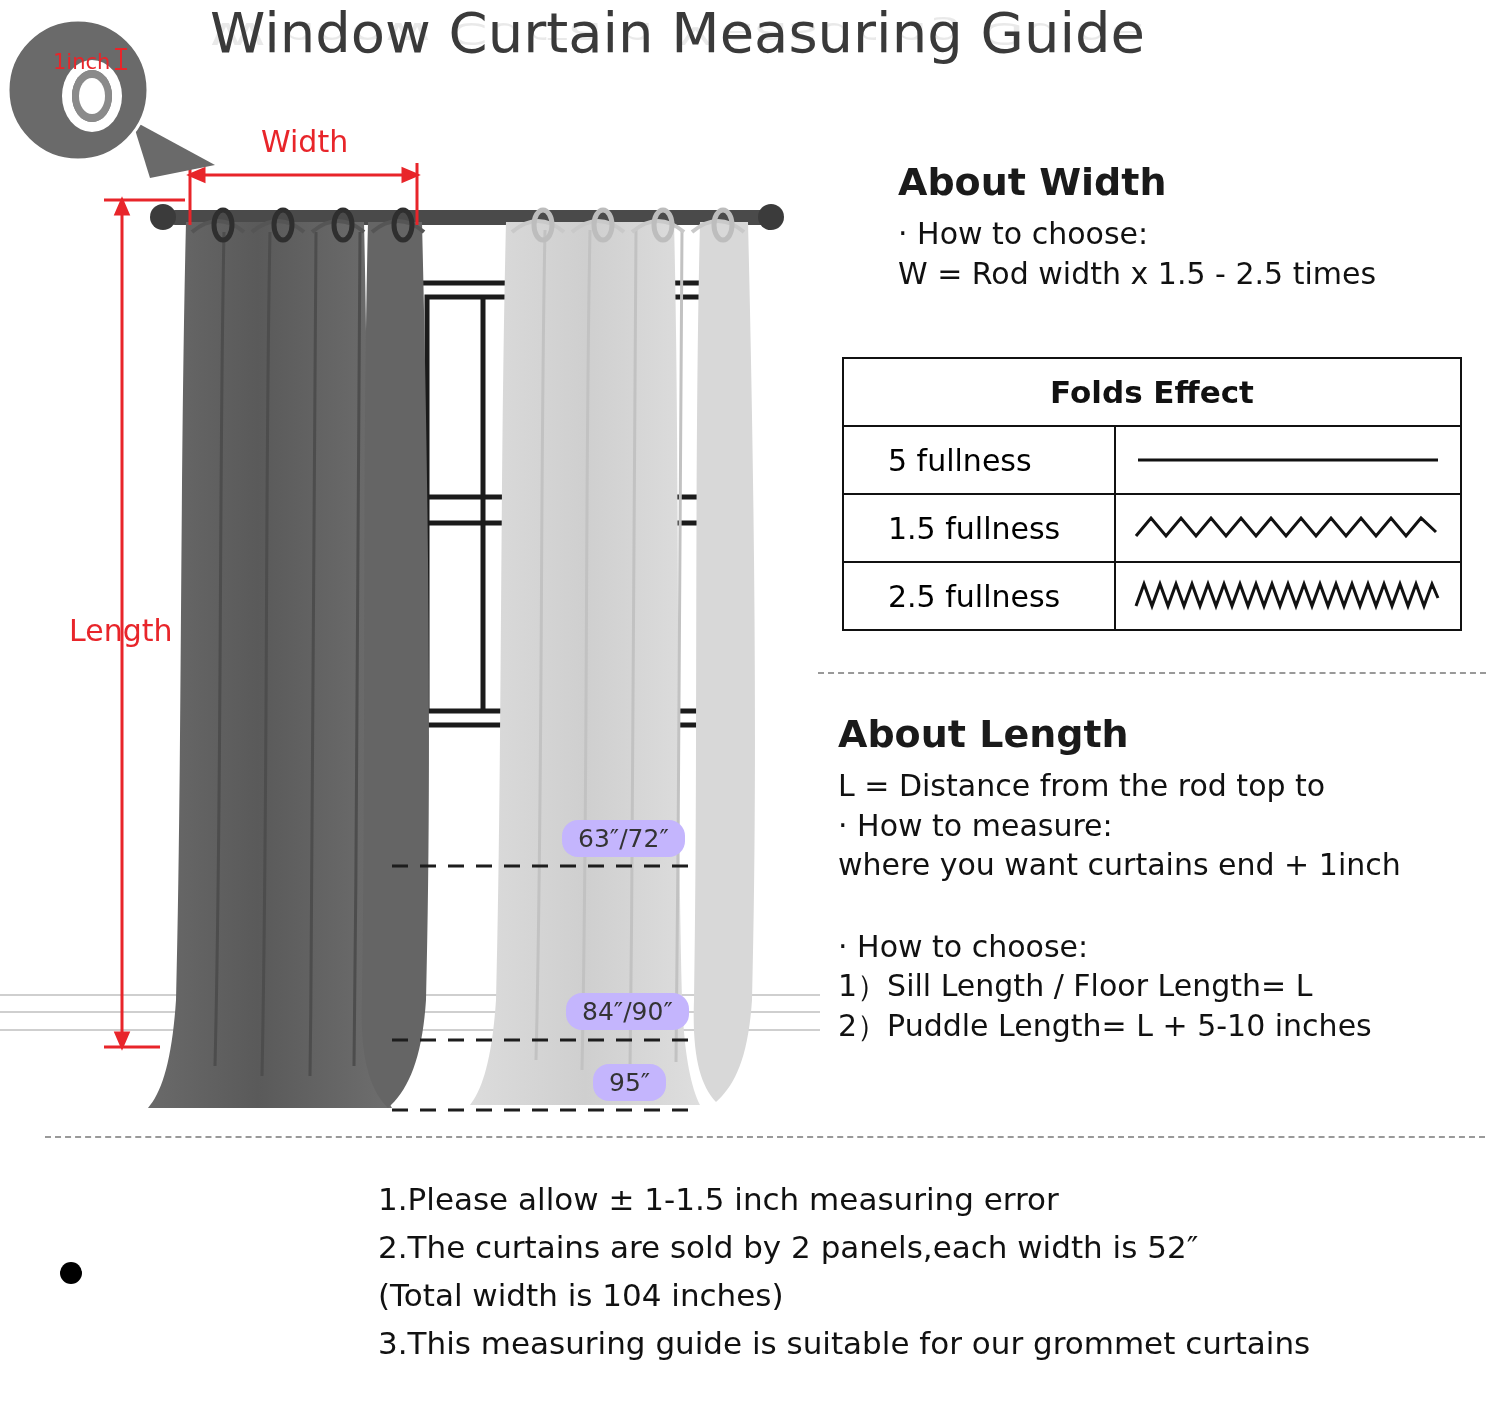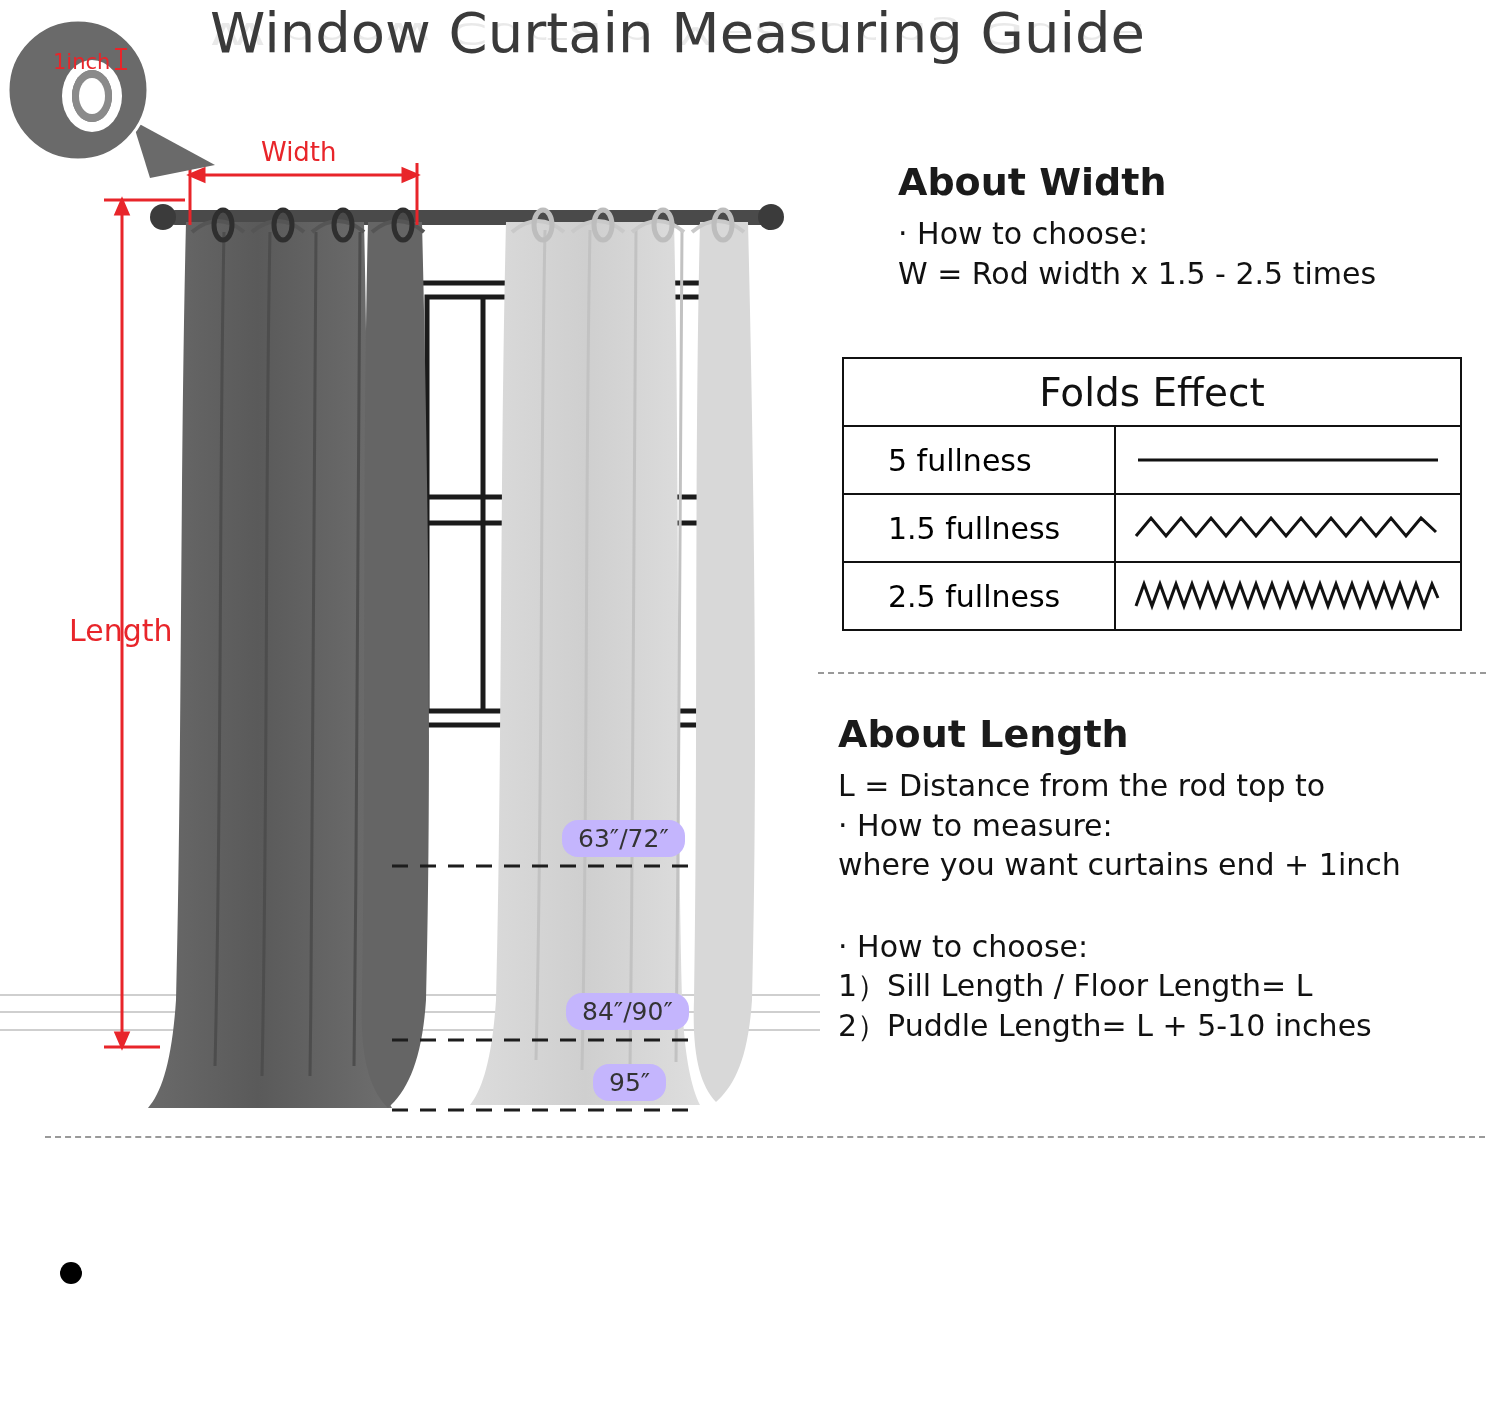--- a/index.html
+++ b/index.html
@@ -81,22 +81,22 @@
     height: 2px;
     background: #e8252a;
   }
   .inch-bar:before { top: 0; }
   .inch-bar:after { bottom: 0; }
 
   
   .width-label {
     position: absolute;
     left: 261px;
-    top: 137px;
-    font-size: 26px;
+    top: 124px;
+    font-size: 30px;
     color: #e8252a;
     white-space: nowrap;
   }
   .length-label {
     position: absolute;
     left: 69px;
     top: 613px;
     font-size: 30px;
     color: #e8252a;
     white-space: nowrap;
@@ -135,22 +135,22 @@
     background: #fff;
   }
   .folds-table td, .folds-table th {
     border: 2px solid #111;
     padding: 0;
     height: 66px;
     vertical-align: middle;
   }
   .folds-title {
     text-align: center;
-    font-size: 39px;
-    font-weight: 400;
+    font-size: 31px;
+    font-weight: 700;
     color: #111;
   }
   .fold-name {
     width: 280px;
     padding-left: 44px !important;
     font-size: 30px;
   }
   .fold-vis { padding: 0 12px !important; }
   .fold-vis svg { display: block; }
 
@@ -402,14 +402,20 @@
     <div class="line">· How to measure:</div>
     <div class="line">where you want curtains end + 1inch</div>
     <div class="line" style="margin-top:42px;">· How to choose:</div>
     <div class="line">1）Sill Length / Floor Length= L</div>
     <div class="line">2）Puddle Length= L + 5-10 inches</div>
   </div>
 
   <div class="hsep" style="left:45px; top:1136px; width:1440px;"></div>
 
   <div class="note-bullet"></div>
+  <div class="note-lines">
+    <div class="note-line">1.Please allow ± 1-1.5 inch measuring error</div>
+    <div class="note-line">2.The curtains are sold by 2 panels,each width is 52″</div>
+    <div class="note-line">(Total width is 104 inches)</div>
+    <div class="note-line">3.This measuring guide is suitable for our grommet curtains</div>
+  </div>
 
 </div>
 
 </body></html>

